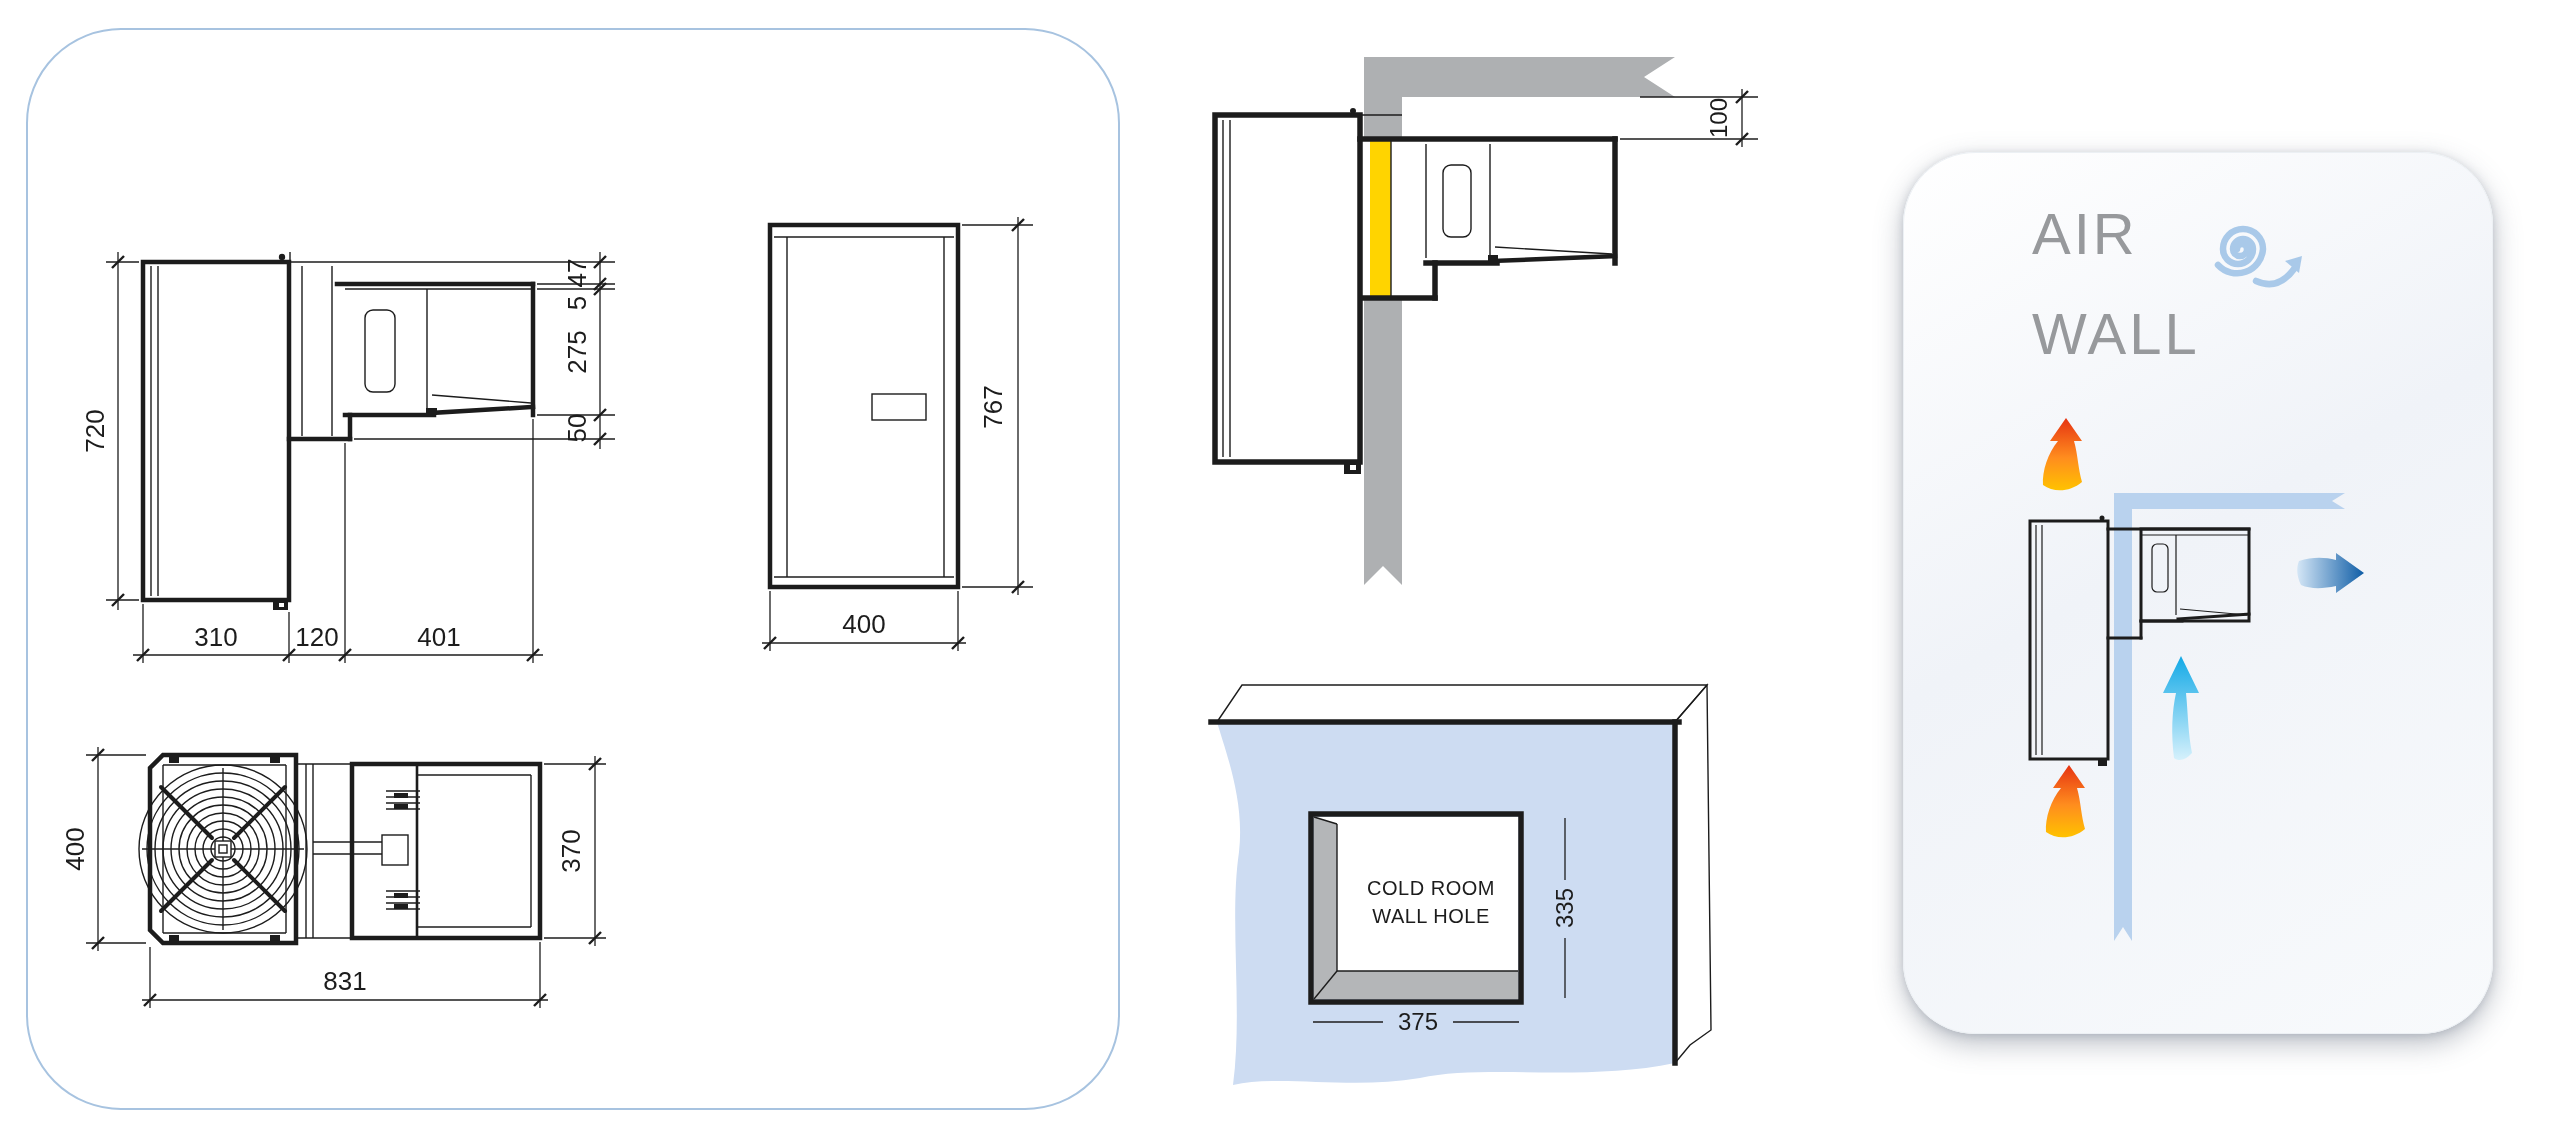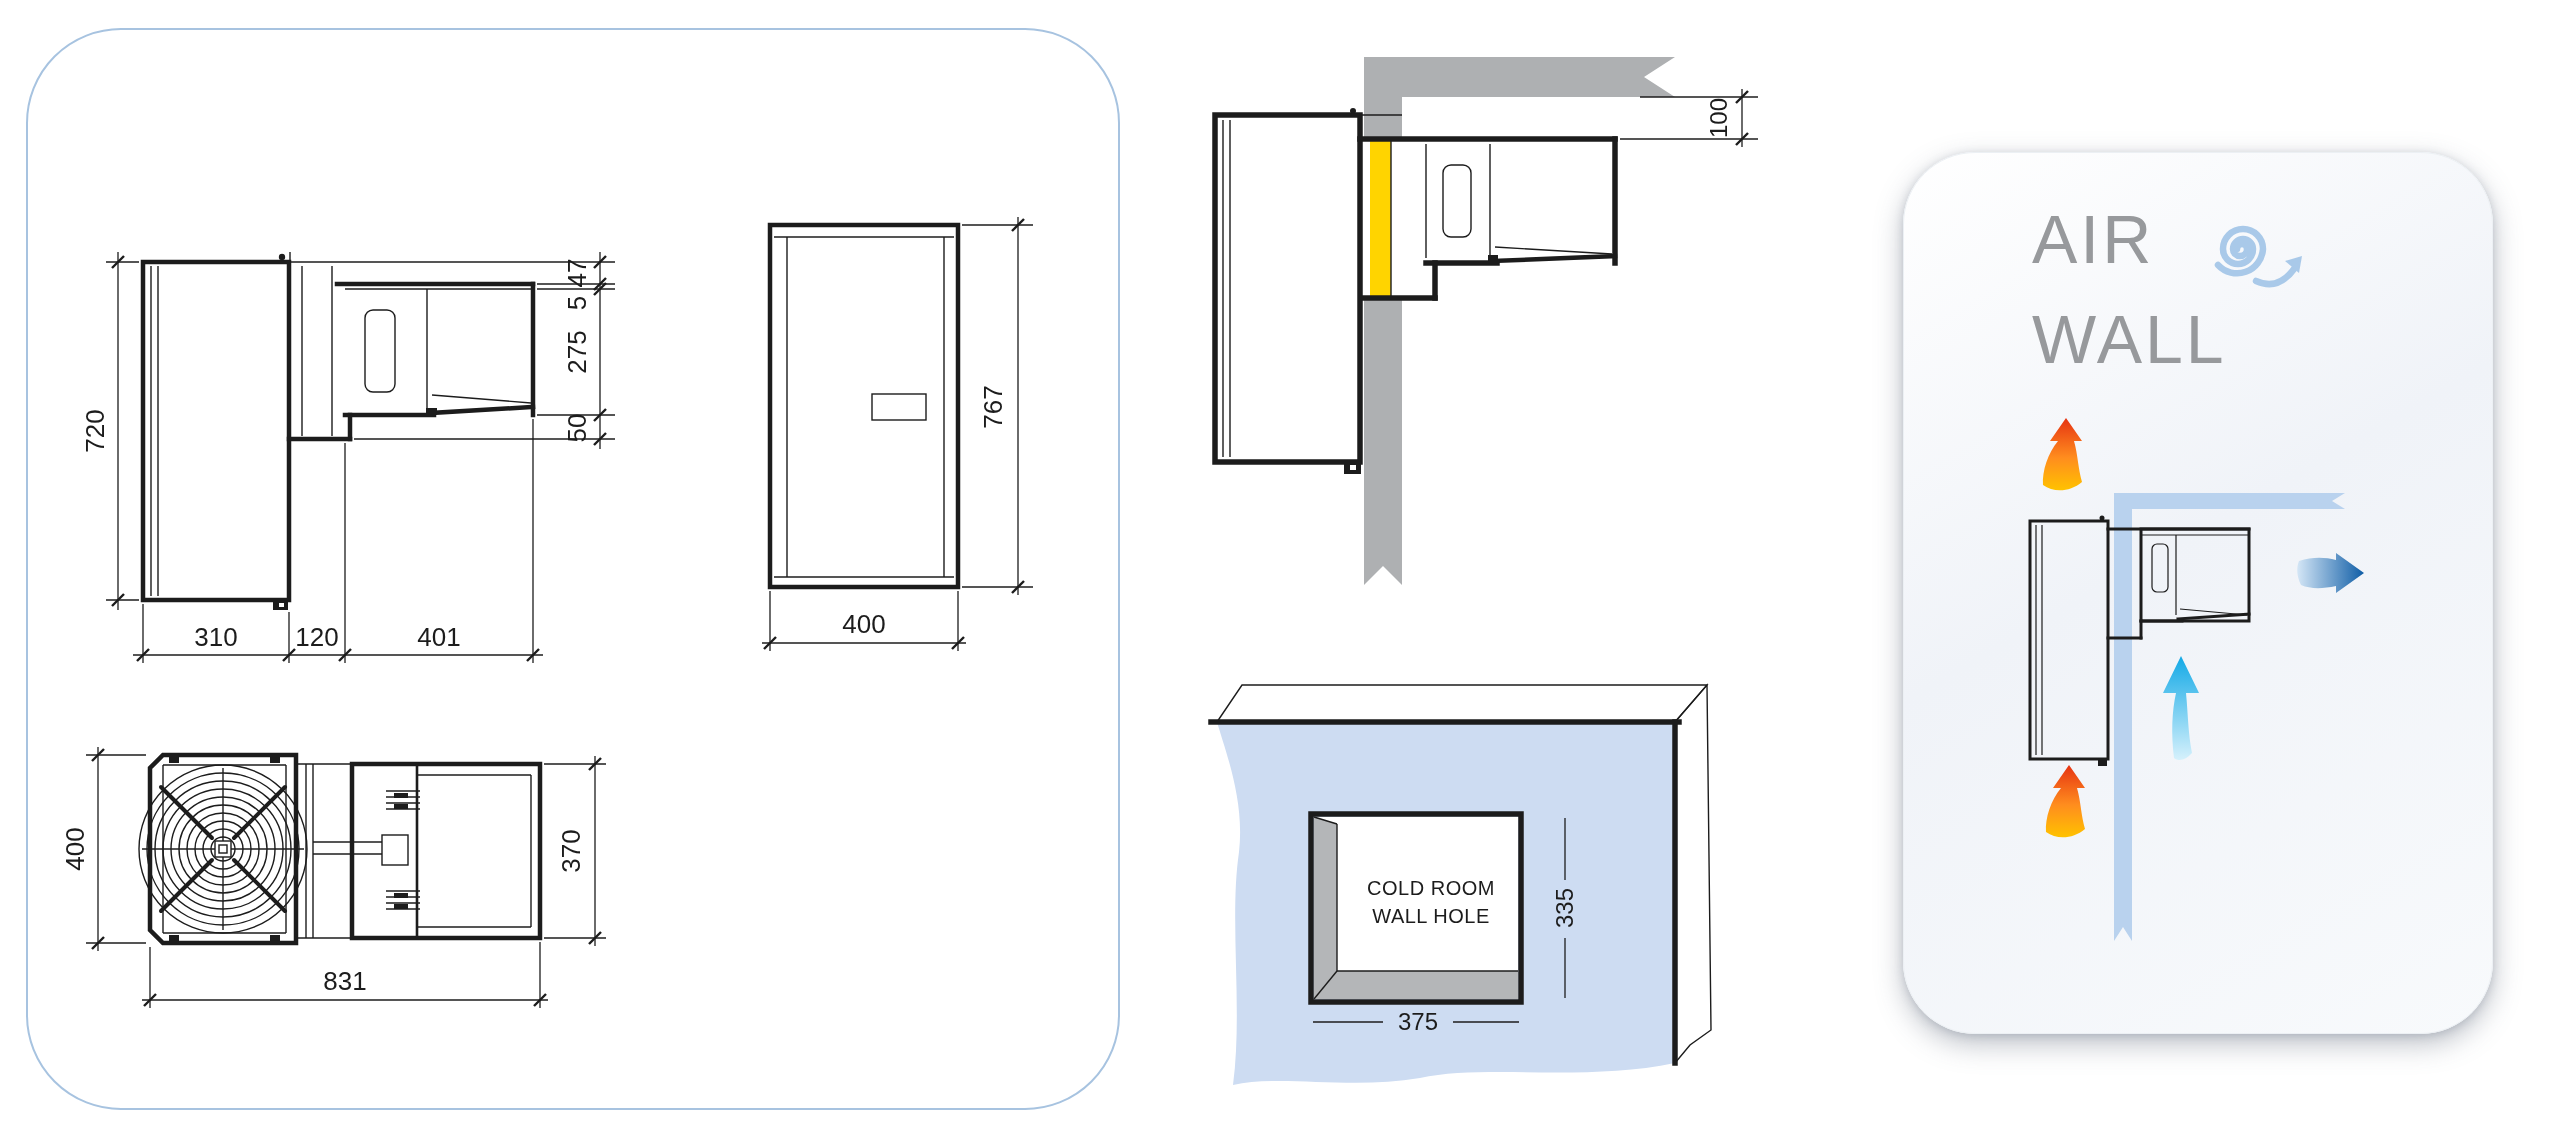--- a/index.html
+++ b/index.html
@@ -7,21 +7,21 @@
           font-family:"Liberation Sans",sans-serif;}
   .abs{position:absolute;}
   
   #dim-panel{left:26px;top:28px;width:1090px;height:1078px;border:2.5px solid #a7c3e0;
              border-radius:95px;background:#ffffff;}
   
   #airflow-card{left:1903px;top:152px;width:588px;height:880px;border-radius:72px;
     background:linear-gradient(150deg,#ffffff 0%,#f0f3f8 45%,#f8fafc 100%);
     box-shadow:0 10px 28px rgba(110,120,135,.45), 0 2px 8px rgba(120,130,145,.30);
     border:1px solid #ecf0f4;}
-  .airflow-title{position:absolute;left:128px;font-size:68px;line-height:1.0;
+  .airflow-title{position:absolute;left:128px;font-size:58px;line-height:1.0;
     color:#97999c;letter-spacing:3px;font-weight:400;}
   
   svg{display:block;}
   .thk{stroke:#1c1c1c;stroke-width:4.5;fill:none;stroke-linecap:square;}
   .thk5{stroke:#1c1c1c;stroke-width:5.5;fill:none;stroke-linecap:square;}
   .md{stroke:#1c1c1c;stroke-width:2.6;fill:none;}
   .tn{stroke:#1c1c1c;stroke-width:1.4;fill:none;}
   .dim{stroke:#1c1c1c;stroke-width:1.3;fill:none;}
   .tick{stroke:#1c1c1c;stroke-width:2.4;}
   .blk{fill:#1c1c1c;stroke:none;}

